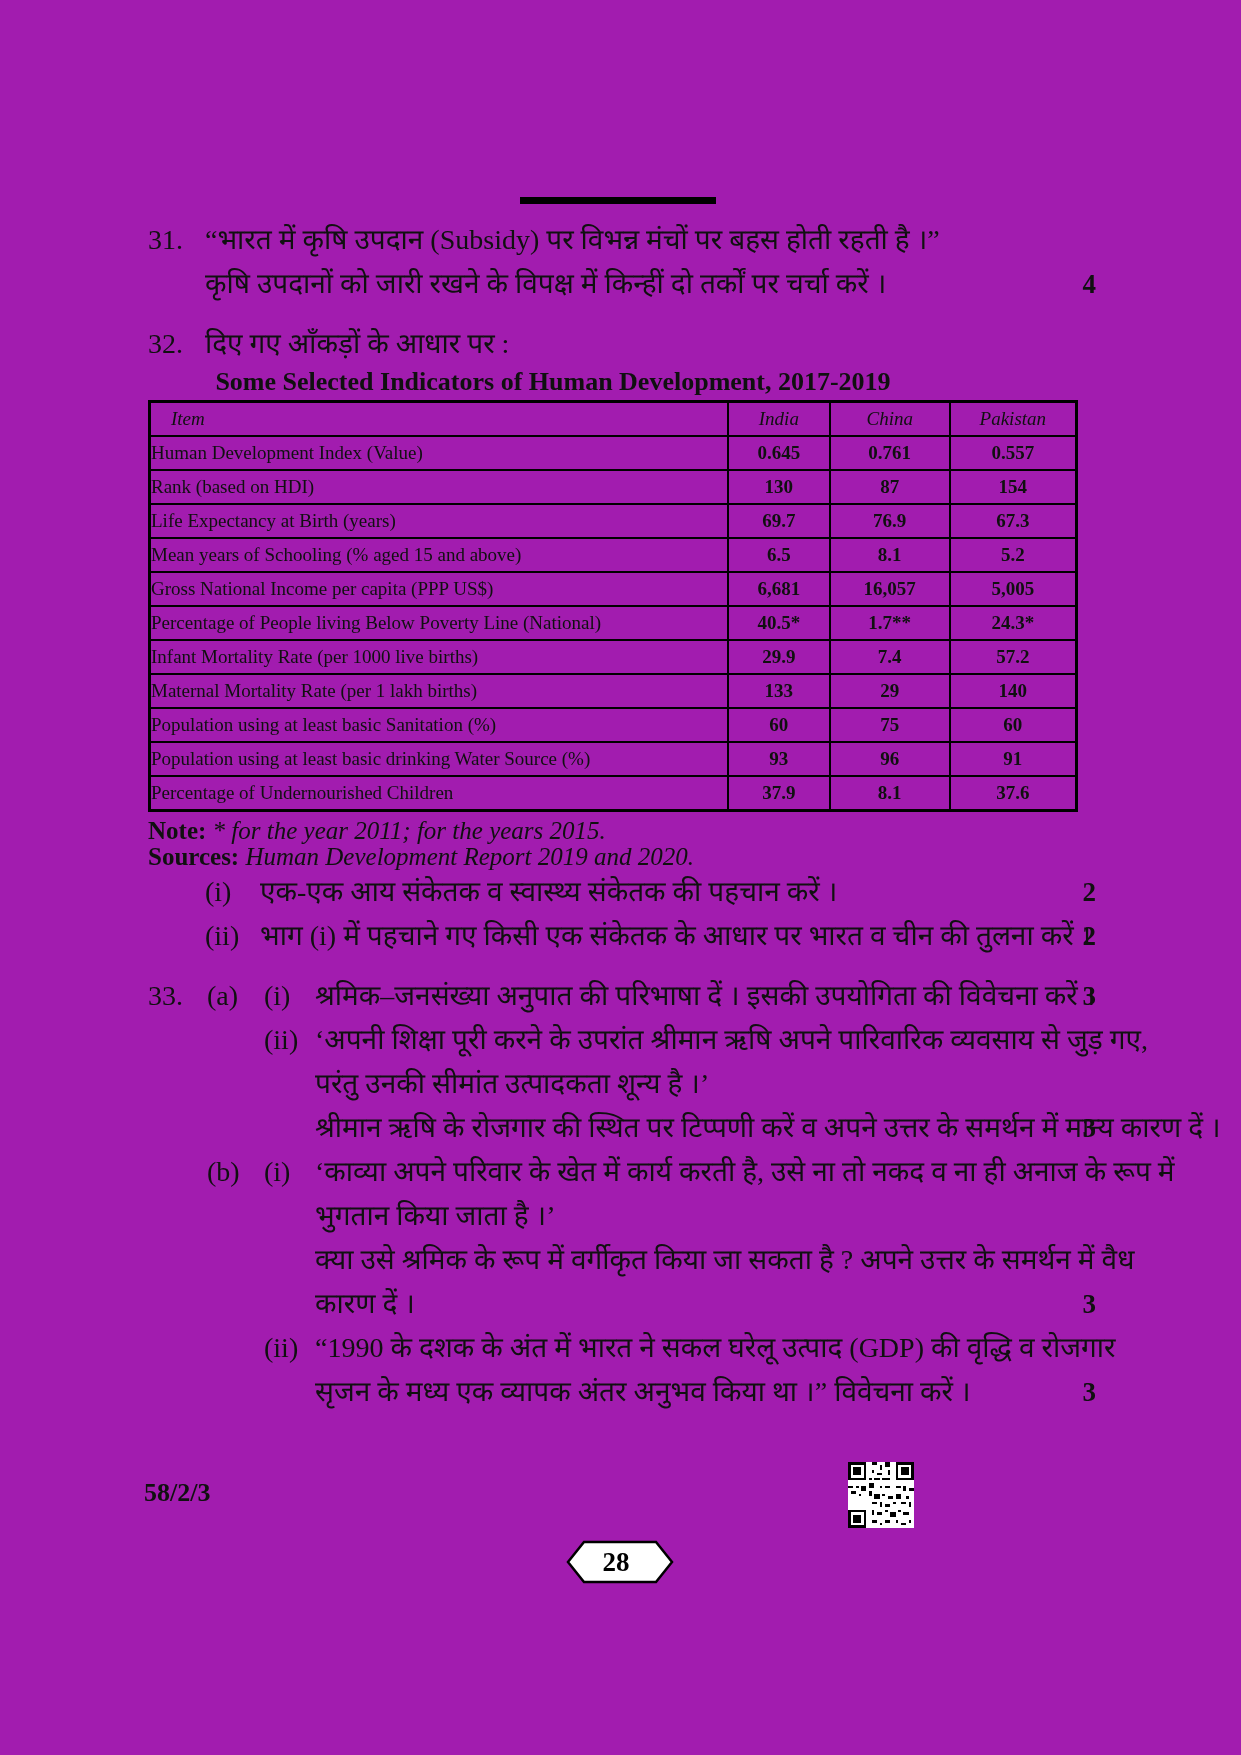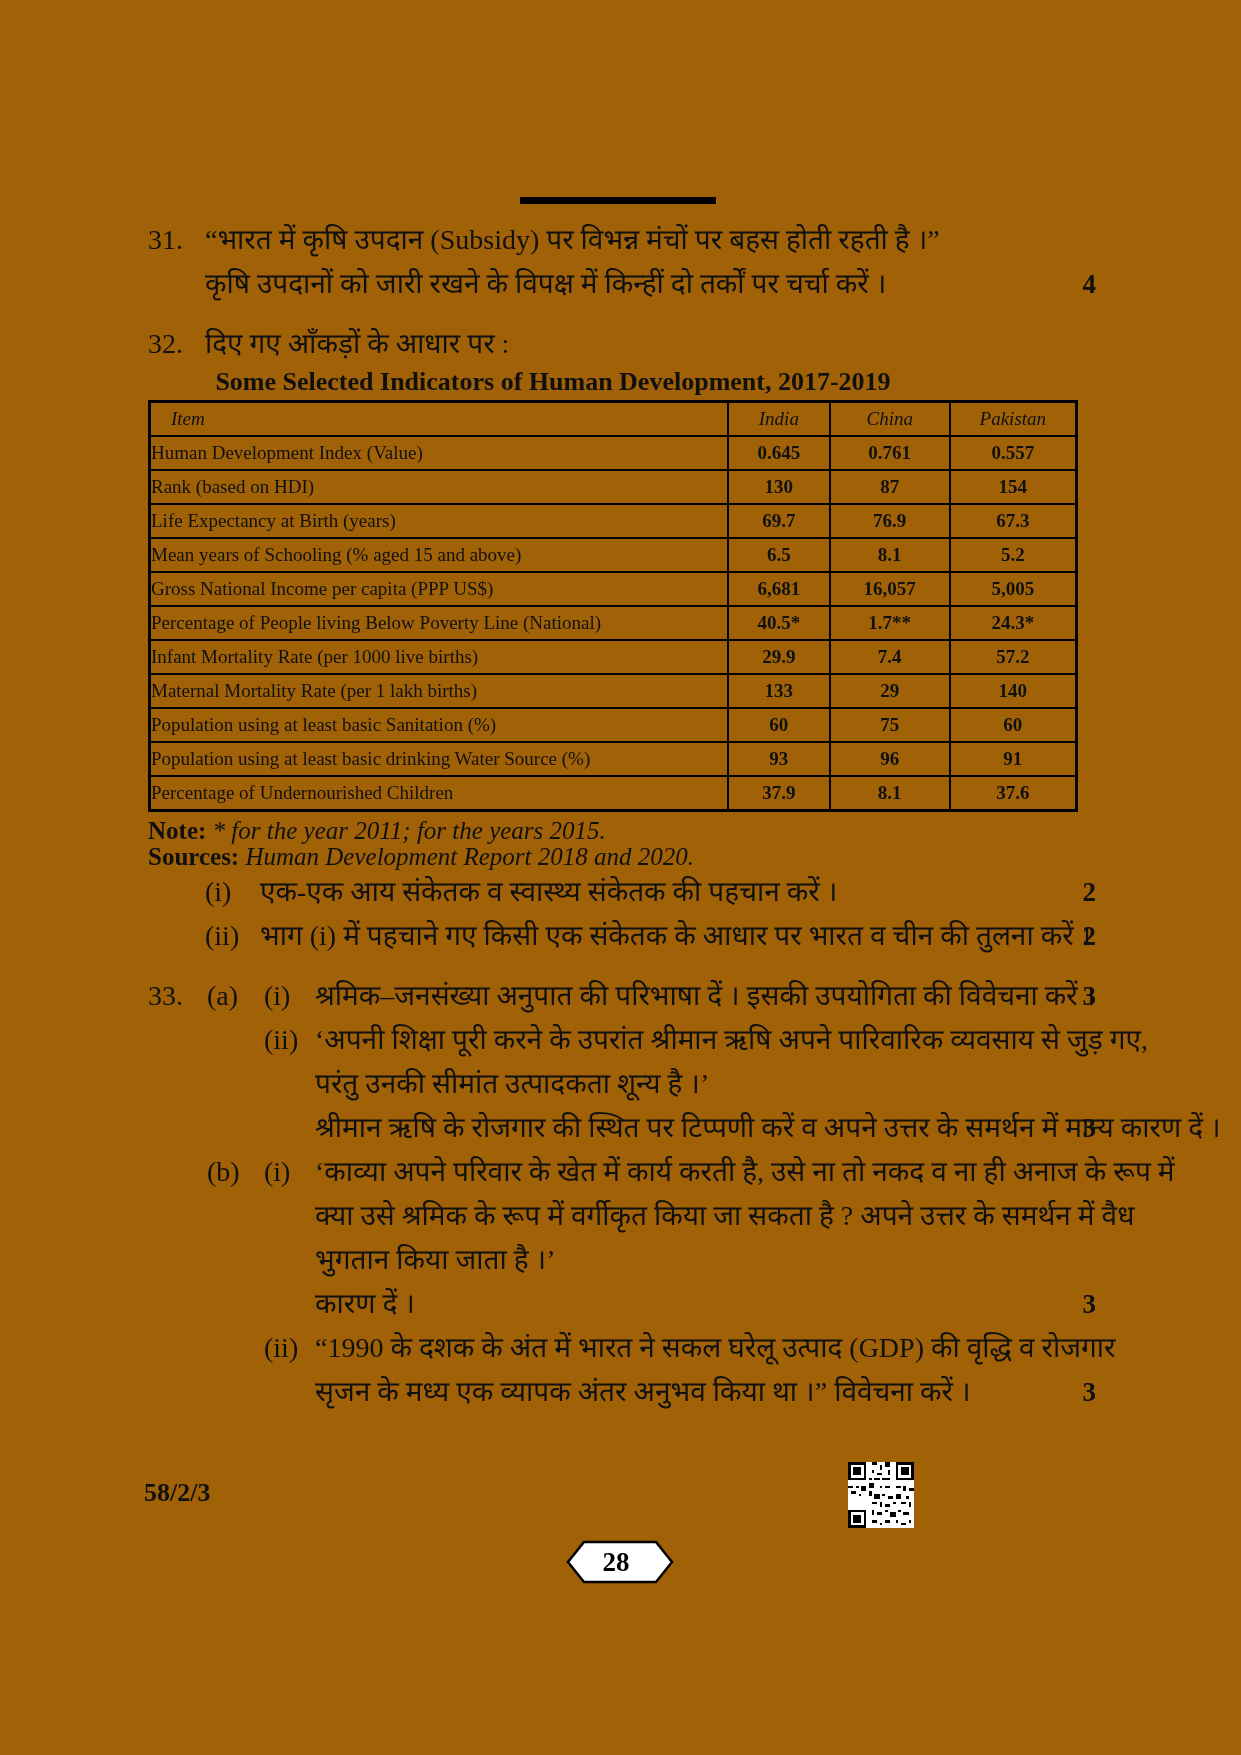--- a/index.html
+++ b/index.html
@@ -1,16 +1,16 @@
 <!DOCTYPE html>
 <html><head>
 <meta charset="utf-8">
 <style>
   html,body{margin:0;padding:0;background:#e8e8e8;}
-  .page{width:1241px;height:1755px;background:#a16207;position:relative;overflow:hidden;
+  .page{width:1241px;height:1755px;background:#a21caf;position:relative;overflow:hidden;
         font-family:"Liberation Serif","DejaVu Serif",serif;color:#101010;}
   .content{position:absolute;left:148px;top:0;width:952px;}
   .divider{margin:197px 0 0 372px;width:196px;height:7px;background:#000;}
   .qrow{display:flex;align-items:flex-start;font-size:28px;}
   .line{line-height:44px;white-space:nowrap;}
   .col-num{width:57px;flex-shrink:0;line-height:44px;}
   .col-num33{width:59px;flex-shrink:0;line-height:44px;}
   .col-part{width:57px;flex-shrink:0;line-height:44px;}
   .col-sub{width:51px;flex-shrink:0;line-height:44px;}
   .col-sub32{width:55px;flex-shrink:0;line-height:44px;}
@@ -147,21 +147,21 @@
         <td class="c-num">37.6</td>
       </tr>
     </tbody>
       </table>
 
     <div class="notes">
       <div class="note-line">
         <span class="note-label">Note:</span><span class="note-text"> * for the year 2011; for the years 2015.</span>
       </div>
       <div class="note-line">
-        <span class="note-label">Sources:</span><span class="note-text"> Human Development Report 2018 and 2020.</span>
+        <span class="note-label">Sources:</span><span class="note-text"> Human Development Report 2019 and 2020.</span>
       </div>
     </div>
 
     <div class="qrow">
       <div class="col-num"></div>
       <div class="col-sub32">(i)</div>
       <div class="col-text">
         <div class="line">एक-एक आय संकेतक व स्वास्थ्य संकेतक की पहचान करें ।</div>
       </div>
       <div class="col-marks">2</div>
@@ -198,22 +198,22 @@
       <div class="col-marks">3</div>
     </div>
 
 
     <div class="qrow">
       <div class="col-num33"></div>
       <div class="col-part">(b)</div>
       <div class="col-sub">(i)</div>
       <div class="col-text">
         <div class="line">‘काव्या अपने परिवार के खेत में कार्य करती है, उसे ना तो नकद व ना ही अनाज के रूप में</div>
+        <div class="line">भुगतान किया जाता है ।’</div>
         <div class="line">क्या उसे श्रमिक के रूप में वर्गीकृत किया जा सकता है ? अपने उत्तर के समर्थन में वैध</div>
-        <div class="line">भुगतान किया जाता है ।’</div>
         <div class="line">कारण दें ।</div>
       </div>
       <div class="col-marks">3</div>
     </div>
 
     <div class="qrow">
       <div class="col-num33"></div>
       <div class="col-part"></div>
       <div class="col-sub">(ii)</div>
       <div class="col-text">

